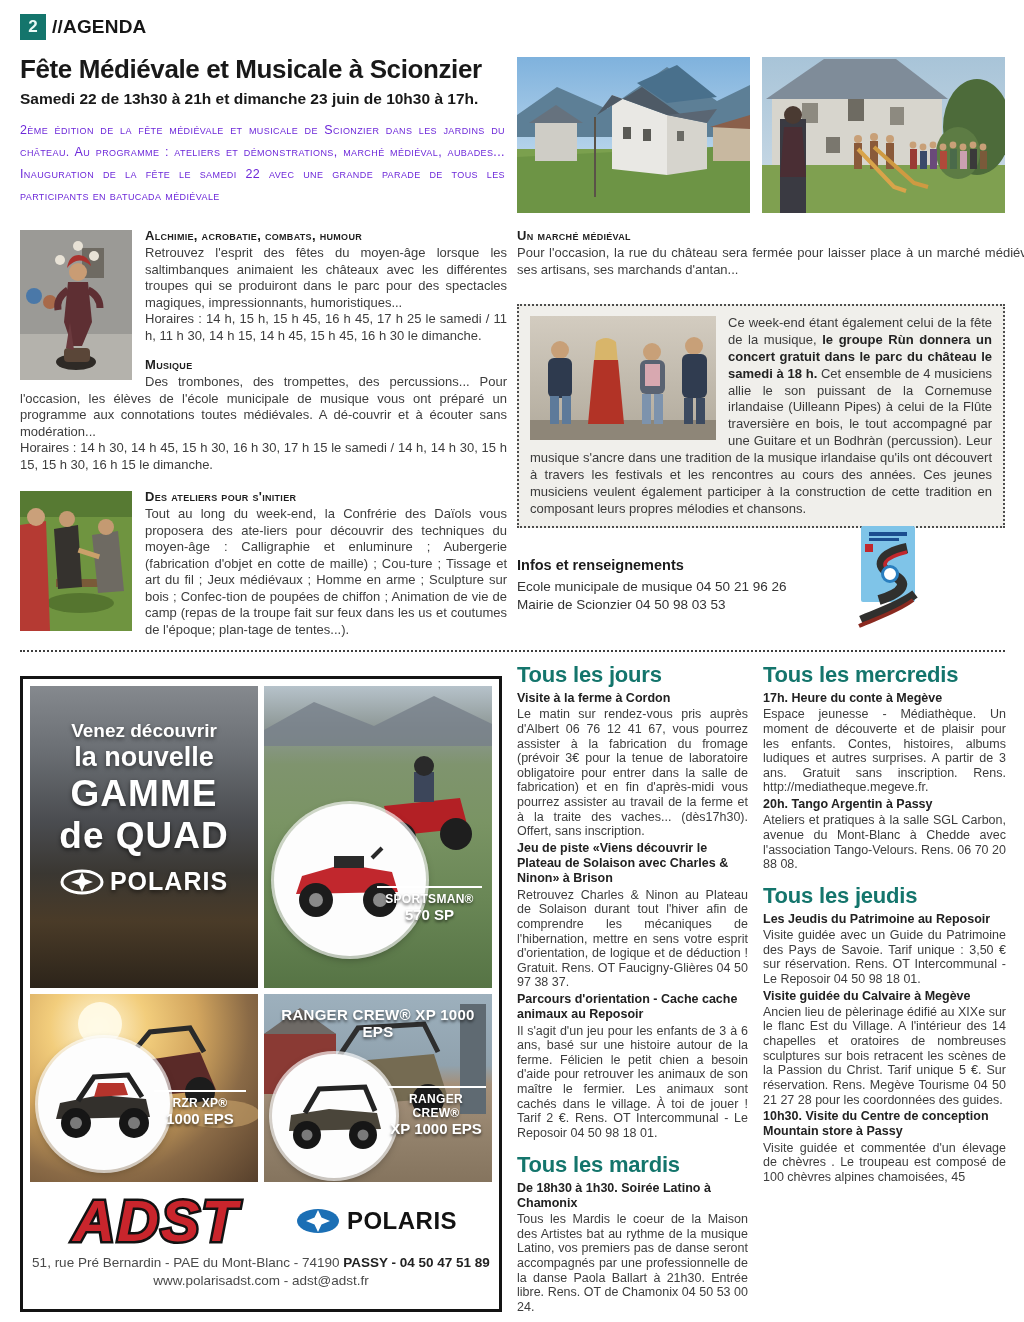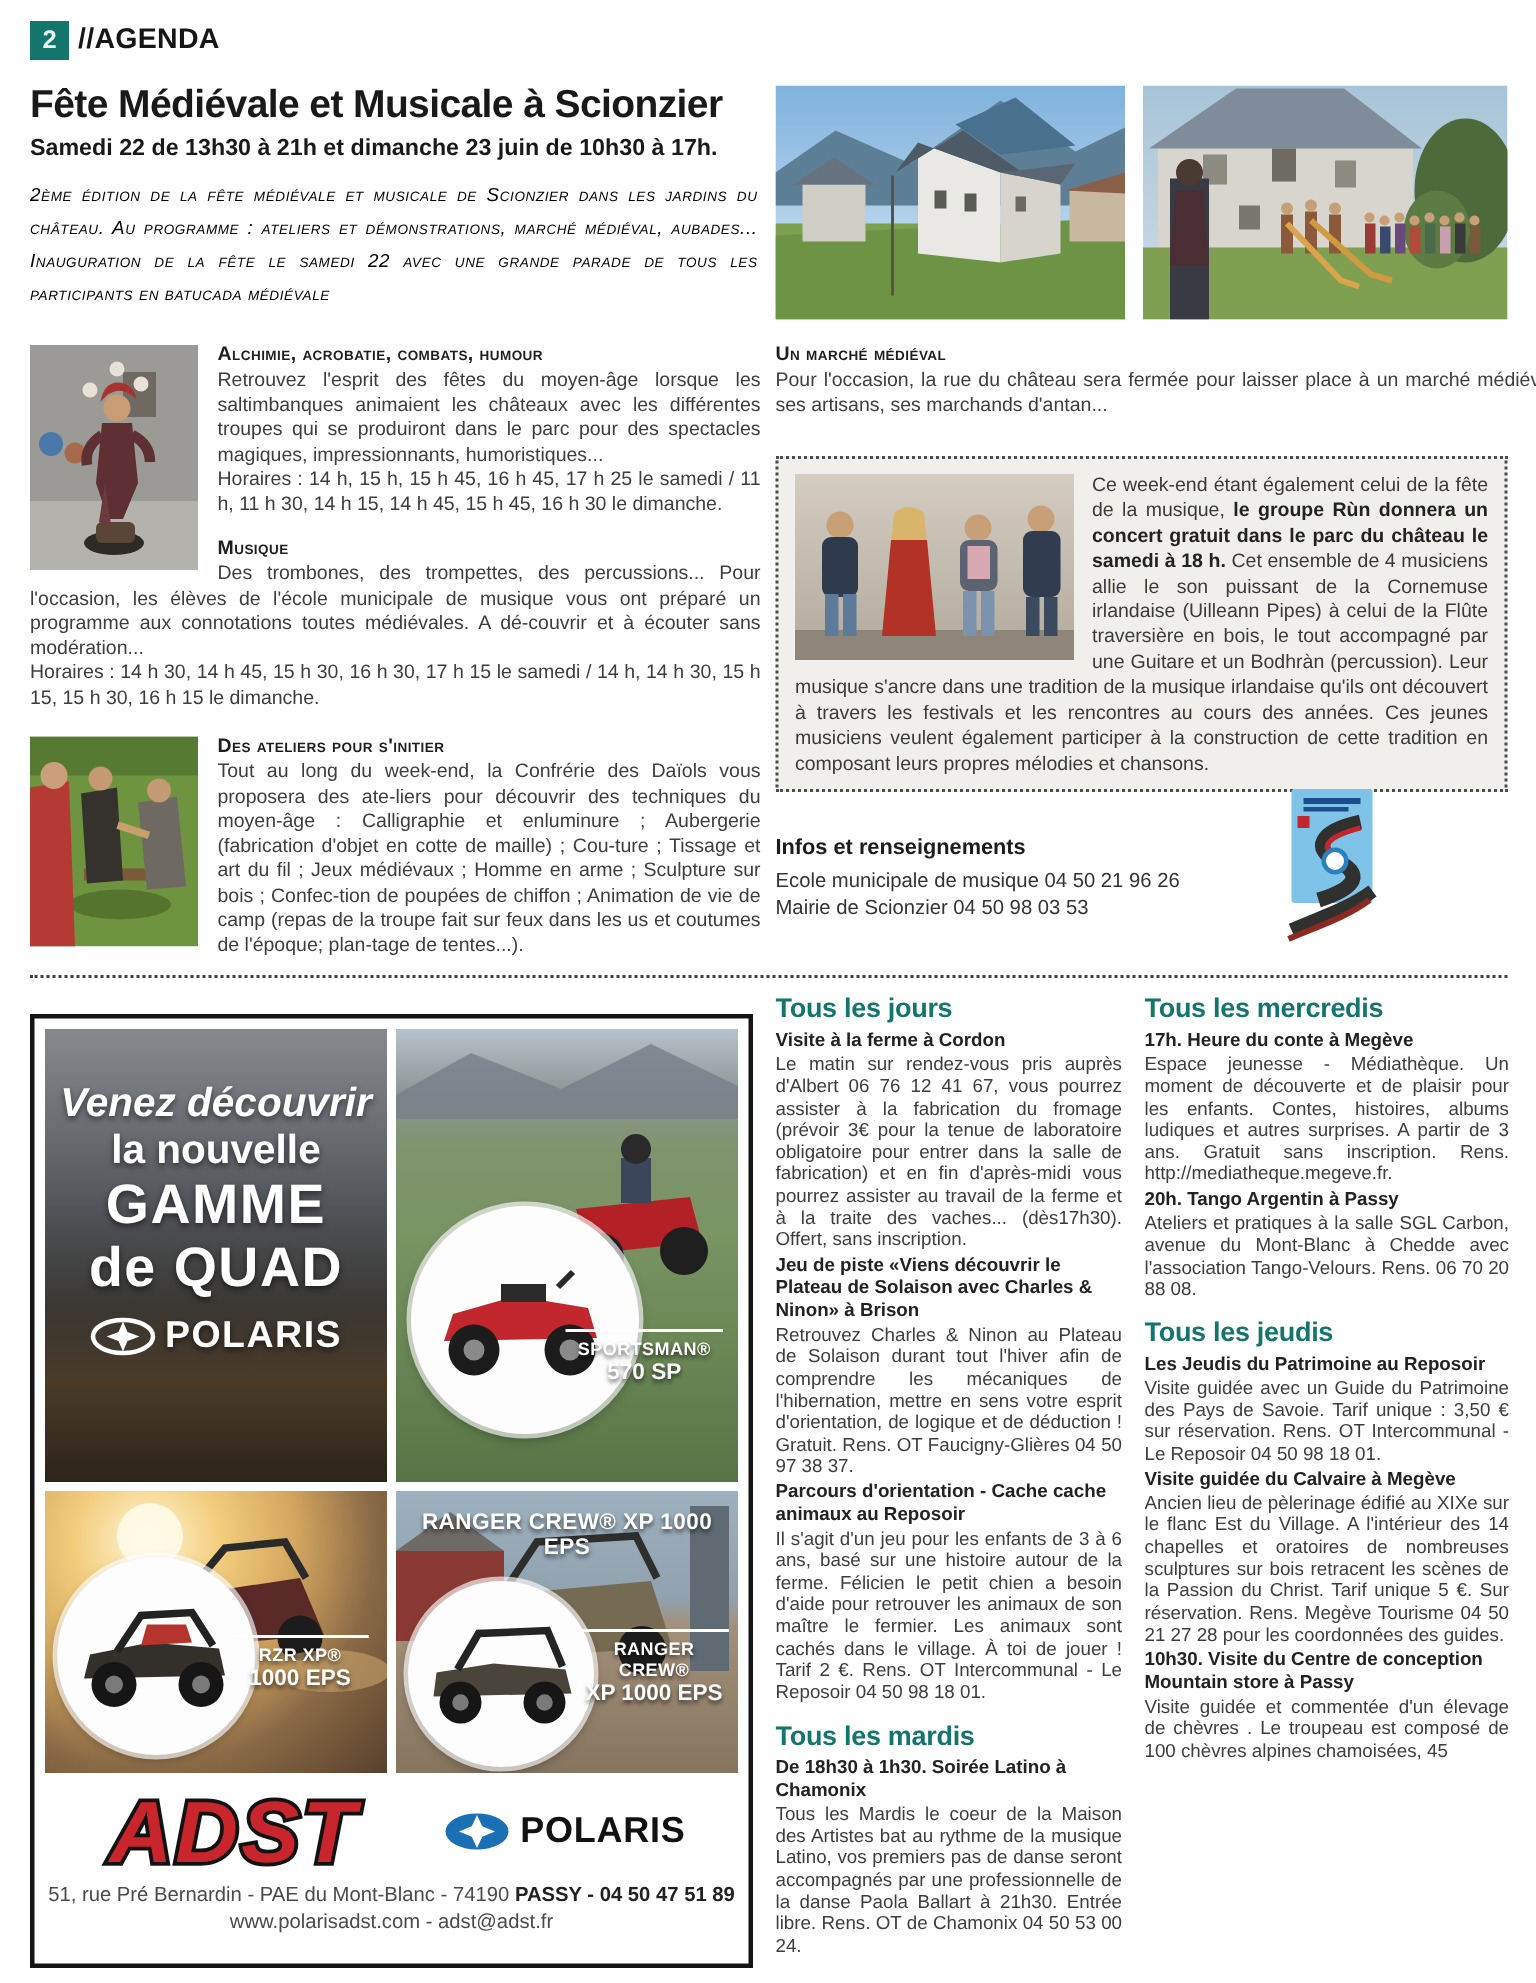--- a/index.html
+++ b/index.html
@@ -11,21 +11,21 @@
   .hdr { position:absolute; left:20px; top:14px; display:flex; align-items:center; gap:6px; }
   .pagenum { display:inline-block; width:26px; height:26px; background:#14756c; color:#eafaf6;
     font-size:17px; font-weight:700; text-align:center; line-height:26px; }
   .section-label { font-size:19px; font-weight:800; color:#161616; letter-spacing:.2px; }
 
   
   .title { position:absolute; left:20px; top:54px; width:492px; font-size:26px; font-weight:800;
     letter-spacing:-.4px; color:#191919; }
   .subtitle { position:absolute; left:20px; top:90px; width:492px; font-size:15.5px; font-weight:800; color:#191919; }
   .intro { position:absolute; left:20px; top:120px; width:485px; font-size:12.5px; line-height:1.75;
-    font-variant:small-caps; letter-spacing:.4px; text-align:justify; color:#000000;font-style:italic; }
+    font-variant:small-caps; letter-spacing:.4px; text-align:justify; color:#6d28d9; }
 
   
   .photo { position:absolute; display:block; }
 
   
   .col-left { position:absolute; left:20px; top:228px; width:487px; height:412px; overflow:hidden; }
   .col-right { position:absolute; left:517px; top:228px; width:552px; height:420px; }
   h3.sec { font-size:13px; font-weight:800; font-variant:small-caps; letter-spacing:.3px; color:#1e1e1e; margin:0 0 2px; }
   p.body { font-size:13px; line-height:1.27; text-align:justify; color:#3d3d3d; }
   .float-img { float:left; margin:2px 13px 4px 0; }
@@ -42,39 +42,39 @@
   .infos .head { font-size:14.5px; font-weight:800; color:#1c1c1c; margin-bottom:2px; }
   .infos p { font-size:13.5px; line-height:1.35; color:#333; }
   .scionzier { position:absolute; left:336px; top:296px; }
 
   .dotted-sep { position:absolute; left:20px; top:650px; width:985px; border-top:2px dotted #3f3f3f; }
 
   
   .agcol { position:absolute; top:662px; height:652px; overflow:hidden; }
   .agcol.a { left:517px; width:231px; }
   .agcol.b { left:763px; width:243px; }
-  .day-heading { font-size:18px; font-weight:800; color:#14756c; margin:11px 0 3px; letter-spacing:-.2px; }
+  .day-heading { font-size:22px; font-weight:800; color:#14756c; margin:11px 0 3px; letter-spacing:-.2px; }
   .day-heading.first { margin-top:0; }
   .event-title { font-size:12.5px; font-weight:800; line-height:1.22; color:#222; margin:2px 0 1px; }
   .event-body { font-size:12.5px; line-height:1.17; text-align:justify; color:#3d3d3d; }
 
   
   .ad { position:absolute; left:20px; top:676px; width:482px; height:636px; border:3px solid #141414; background:#fff; }
   .quad { position:absolute; overflow:hidden; }
   .q-tl { left:7px; top:7px; width:228px; height:302px;
     background:linear-gradient(180deg,#85898e 0%,#6a6e73 22%,#4a4c50 45%,#3a3732 62%,#4a3b28 78%,#2c241a 100%); }
   .q-tr { left:241px; top:7px; width:228px; height:302px;
     background:linear-gradient(180deg,#b6c2ca 0%,#8d9795 14%,#7f946e 26%,#7a9464 45%,#6a8756 70%,#567445 100%); }
   .q-bl { left:7px; top:315px; width:228px; height:188px;
     background:radial-gradient(circle at 30% 18%, #fff6d8 0%, #f2cd7c 22%, #d2a55e 45%, #8a6a46 68%, #57402c 100%); }
   .q-br { left:241px; top:315px; width:228px; height:188px;
     background:linear-gradient(180deg,#9db0bd 0%,#90a2ae 38%,#a4907a 48%,#93826c 75%,#85745e 100%); }
   .tagline { position:absolute; left:0; top:34px; width:100%; text-align:center; color:#fff;
     text-shadow:0 2px 4px rgba(0,0,0,.55); font-weight:800; }
-  .tagline .l1 { font-size:27px;font-style:italic; }
+  .tagline .l1 { font-size:19px; }
   .tagline .l2 { font-size:27px; }
   .tagline .l3 { font-size:37px; letter-spacing:1px; }
   .tagline .l4 { font-size:37px; letter-spacing:1px; }
   .polaris-white { margin-top:10px; display:flex; align-items:center; justify-content:center; gap:6px; }
   .polaris-white .txt { font-size:25px; font-weight:800; letter-spacing:1px; color:#fff; }
   .inset { position:absolute; background:#fdfdfd; border-radius:50%; box-shadow:0 0 0 3px rgba(255,255,255,.65), 0 3px 8px rgba(0,0,0,.35);
     display:flex; align-items:center; justify-content:center; }
   .model-label { position:absolute; color:#fff; font-weight:800; text-align:center;
     text-shadow:0 2px 3px rgba(0,0,0,.6); border-top:2px solid #fff; padding-top:4px; }
   .model-label .ln1 { font-size:12px; letter-spacing:.3px; }

